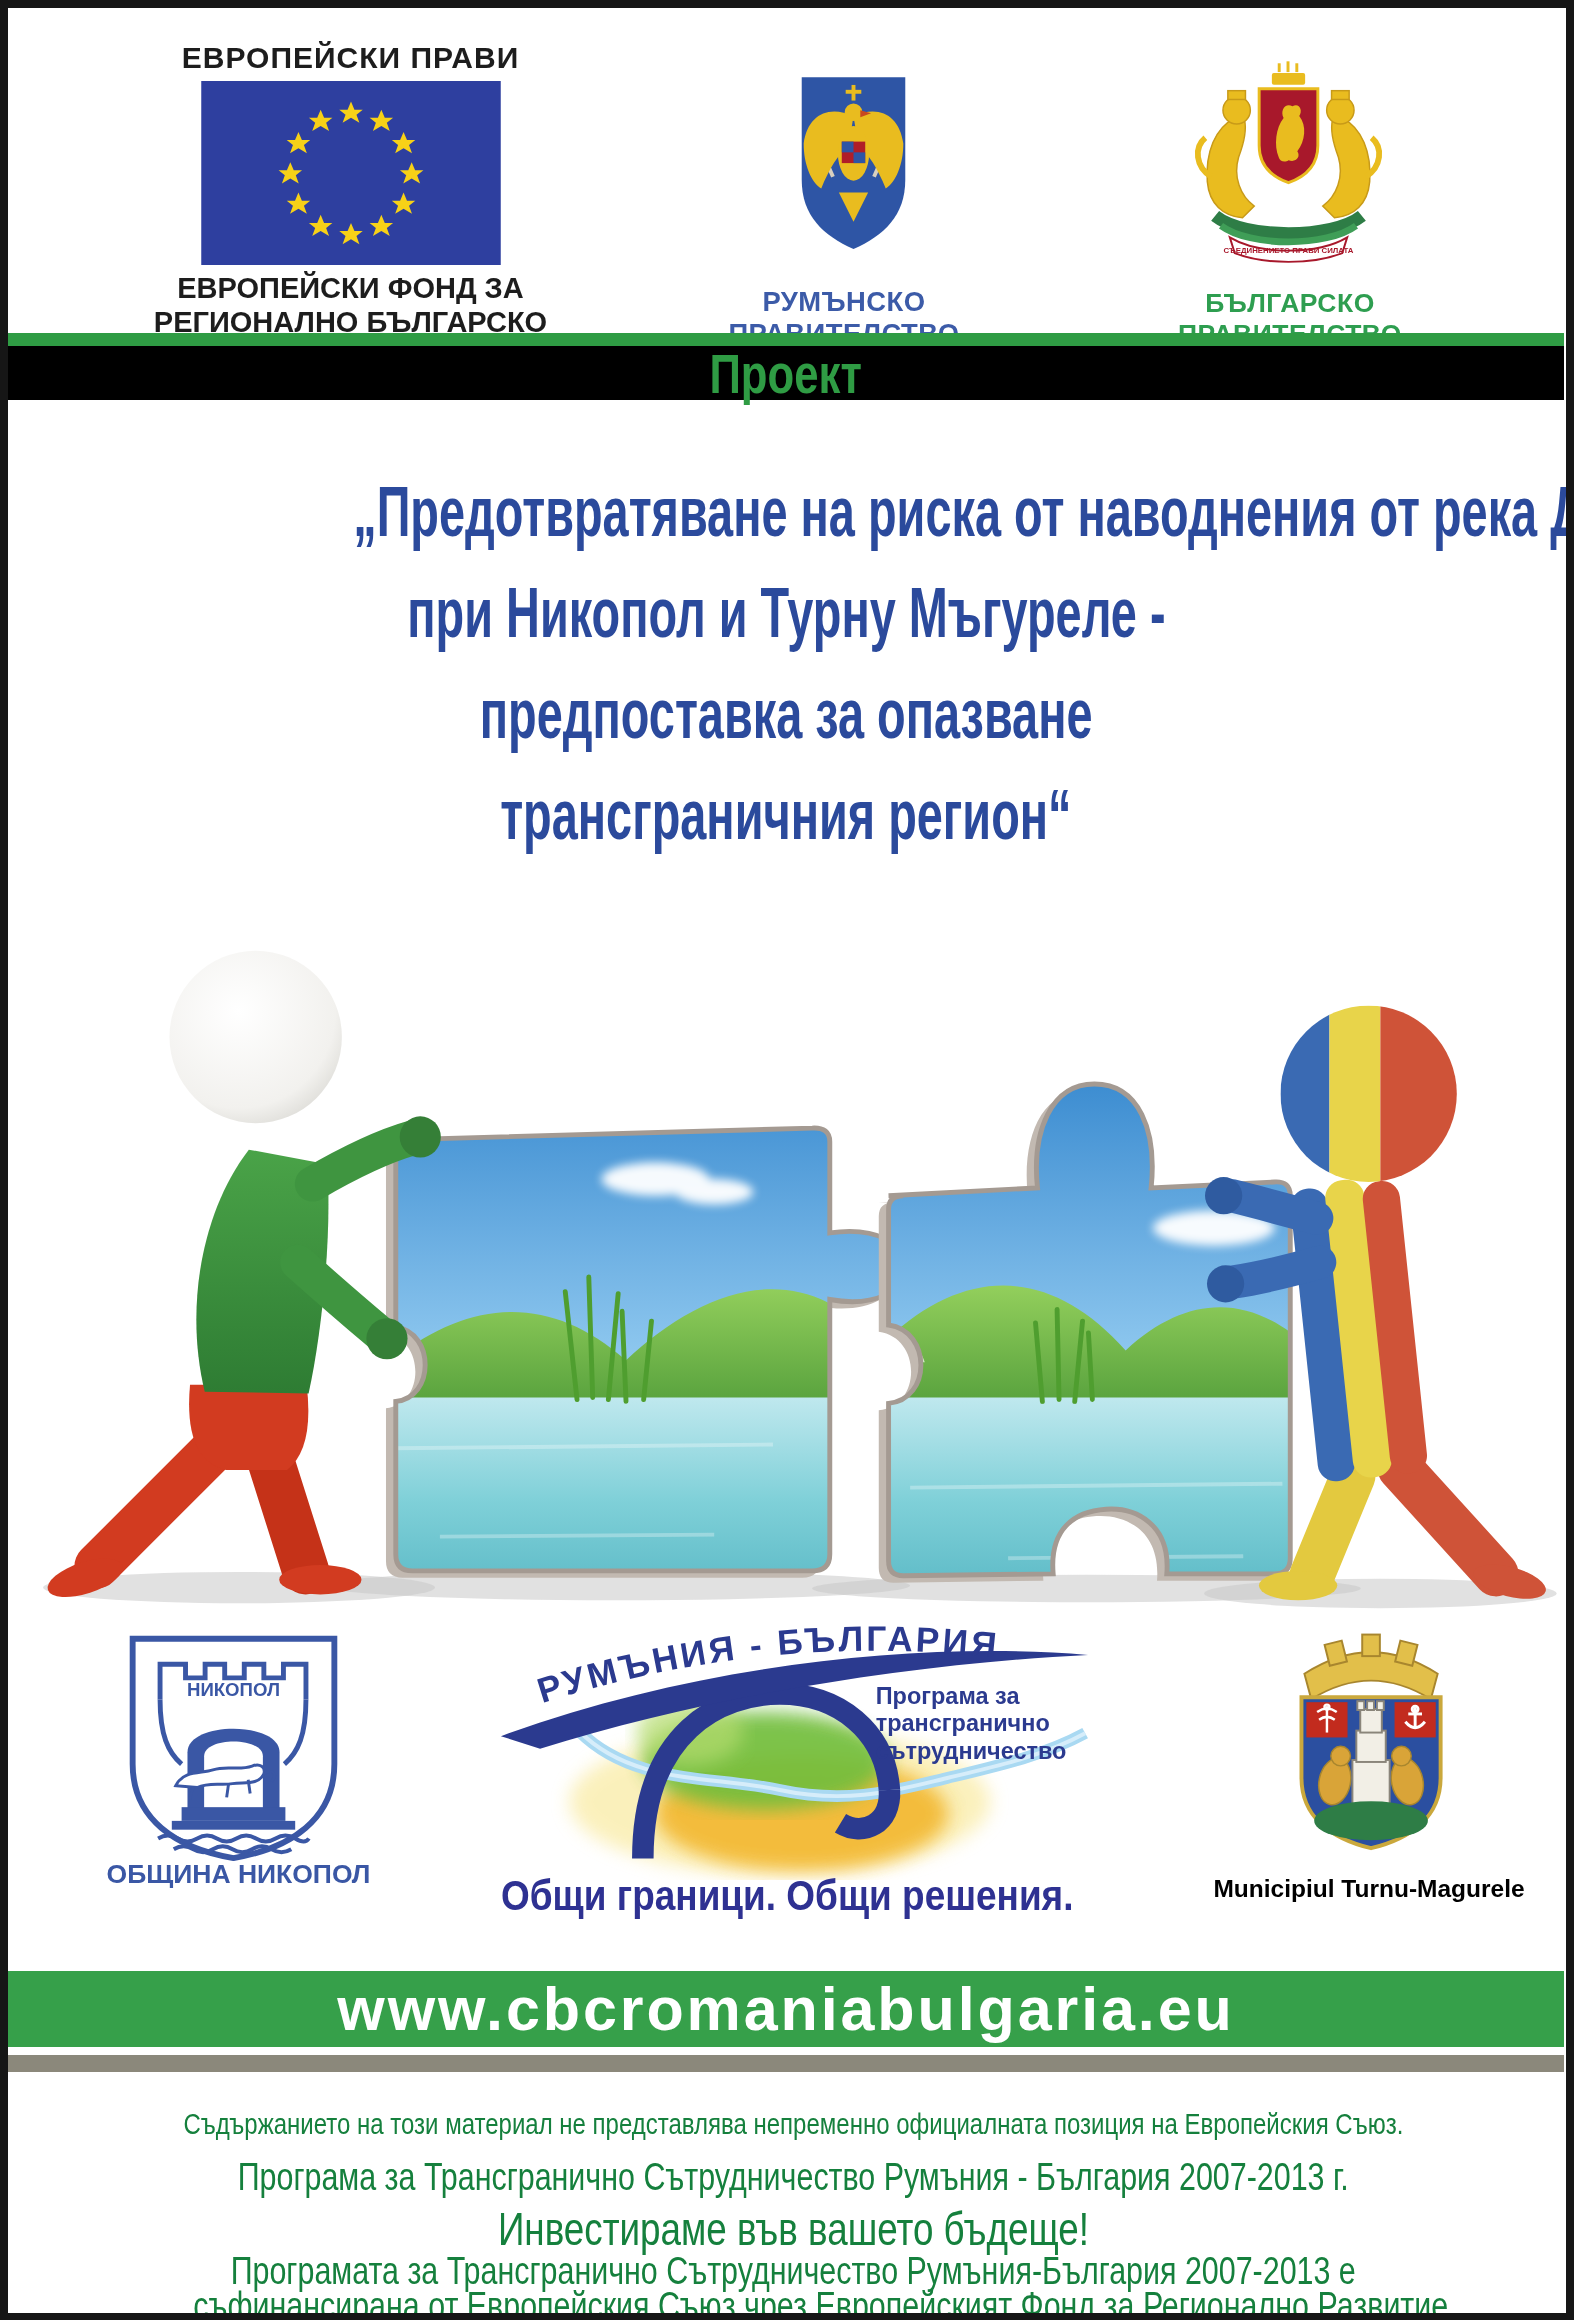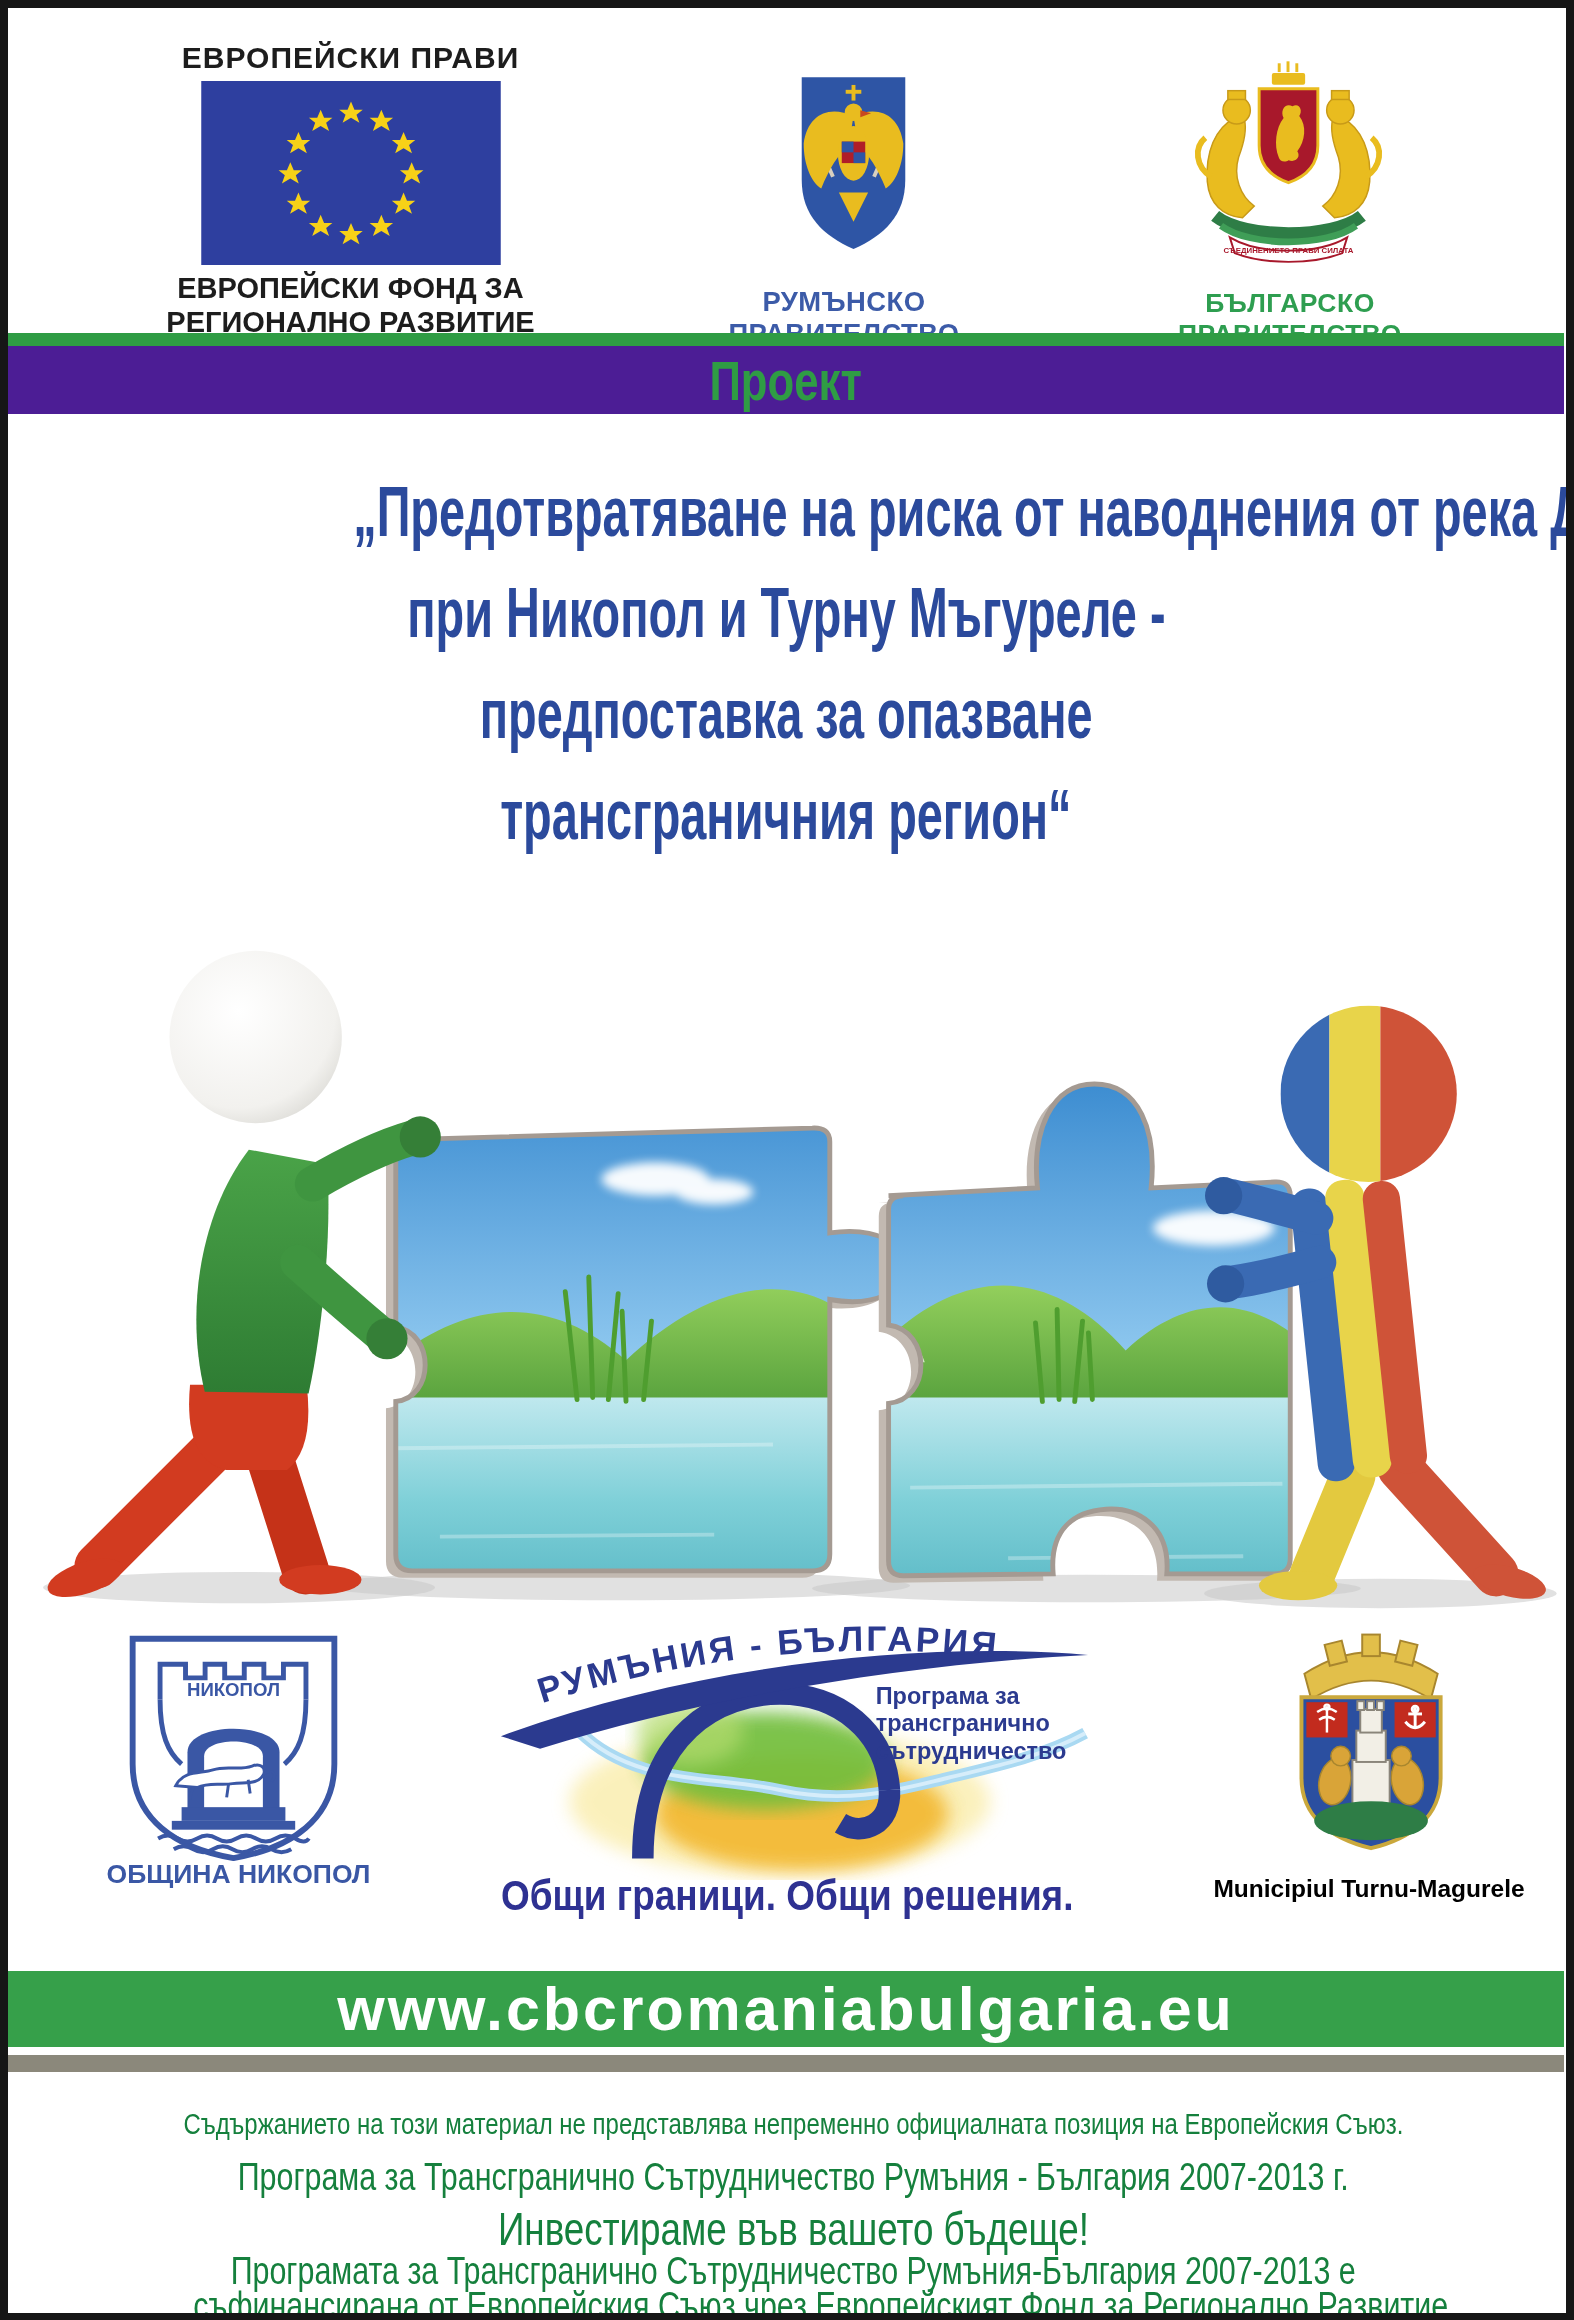--- a/index.html
+++ b/index.html
@@ -15,21 +15,21 @@
   
   .eu-block{left:116px;top:33px;width:453px;}
   .eu-title{font-size:30px;font-weight:600;color:#1d1d1d;letter-spacing:1px;}
   .eu-flag{display:block;margin:5.9px auto 0;}
   .eu-sub{font-size:29px;font-weight:600;color:#1d1d1d;line-height:34px;margin-top:5.9px;}
   .gov-label-ro{left:635px;top:278px;width:402px;font-size:27.4px;font-weight:600;color:#3c5ba8;letter-spacing:0.5px;}
   .gov-label-bg{left:1086px;top:280px;width:392px;font-size:26.5px;font-weight:600;color:#2e9e50;letter-spacing:0.5px;}
 
   
   .green-strip{left:0;top:325px;width:1556px;height:12.7px;background:#2f9c44;}
-  .yellow-band{left:0;top:338px;width:1556px;height:68px;background:#4c1d95;display:flex;align-items:center;justify-content:center;}
+  .yellow-band{left:0;top:338px;width:1556px;height:54px;background:#000000;display:flex;align-items:center;justify-content:center;}
   .project-word{font-size:56px;font-weight:700;color:#2f9c44;}
 
   
   .title-wrap{left:0;top:453px;width:1556px;}
   .title-line{display:block;text-align:center;height:101px;line-height:101px;font-size:71px;font-weight:700;color:#2b4a9c;}
 
   
   .nikopol-label{left:54px;top:1851px;width:353px;font-size:26.5px;font-weight:600;color:#3a57a5;}
   .program-slogan{left:397px;top:1864px;width:765px;font-size:42px;font-weight:700;color:#2e3192;}
   .turnu-label{left:1155px;top:1867px;width:412px;font-size:24.5px;font-weight:600;color:#000000;}
@@ -68,21 +68,21 @@
         <use href="#star" transform="translate(0,124)"></use>
         <use href="#star" transform="translate(-31,115.7)"></use>
         <use href="#star" transform="translate(-53.7,93)"></use>
         <use href="#star" transform="translate(-62,62)"></use>
         <use href="#star" transform="translate(-53.7,31)"></use>
         <use href="#star" transform="translate(-31,8.3)"></use>
       </g>
     </svg>
     <div class="eu-sub">
       <div>ЕВРОПЕЙСКИ ФОНД ЗА</div>
-      <div>РЕГИОНАЛНО РАЗВИТИЕ</div>
+      <div>РЕГИОНАЛНО БЪЛГАРСКО</div>
     </div>
   </div>
 
   <svg class="abs" style="left:782px;top:59px;" width="127" height="201" viewBox="0 0 130 205">
     <path d="M12,10 H118 V115 C118,152 96,172 65,186 C34,172 12,152 12,115 Z" fill="#2e55a5"></path>
     <line x1="22" y1="62" x2="44" y2="112" stroke="#d8d0c0" stroke-width="4"></line>
     <line x1="108" y1="62" x2="86" y2="112" stroke="#d8d0c0" stroke-width="4"></line>
     <g fill="#e9bc1f">
       <path d="M65,50 C40,38 18,48 14,78 C14,100 22,118 32,124 C40,104 50,88 60,80 Z"></path>
       <path d="M65,50 C90,38 112,48 116,78 C116,100 108,118 98,124 C90,104 80,88 70,80 Z"></path>

